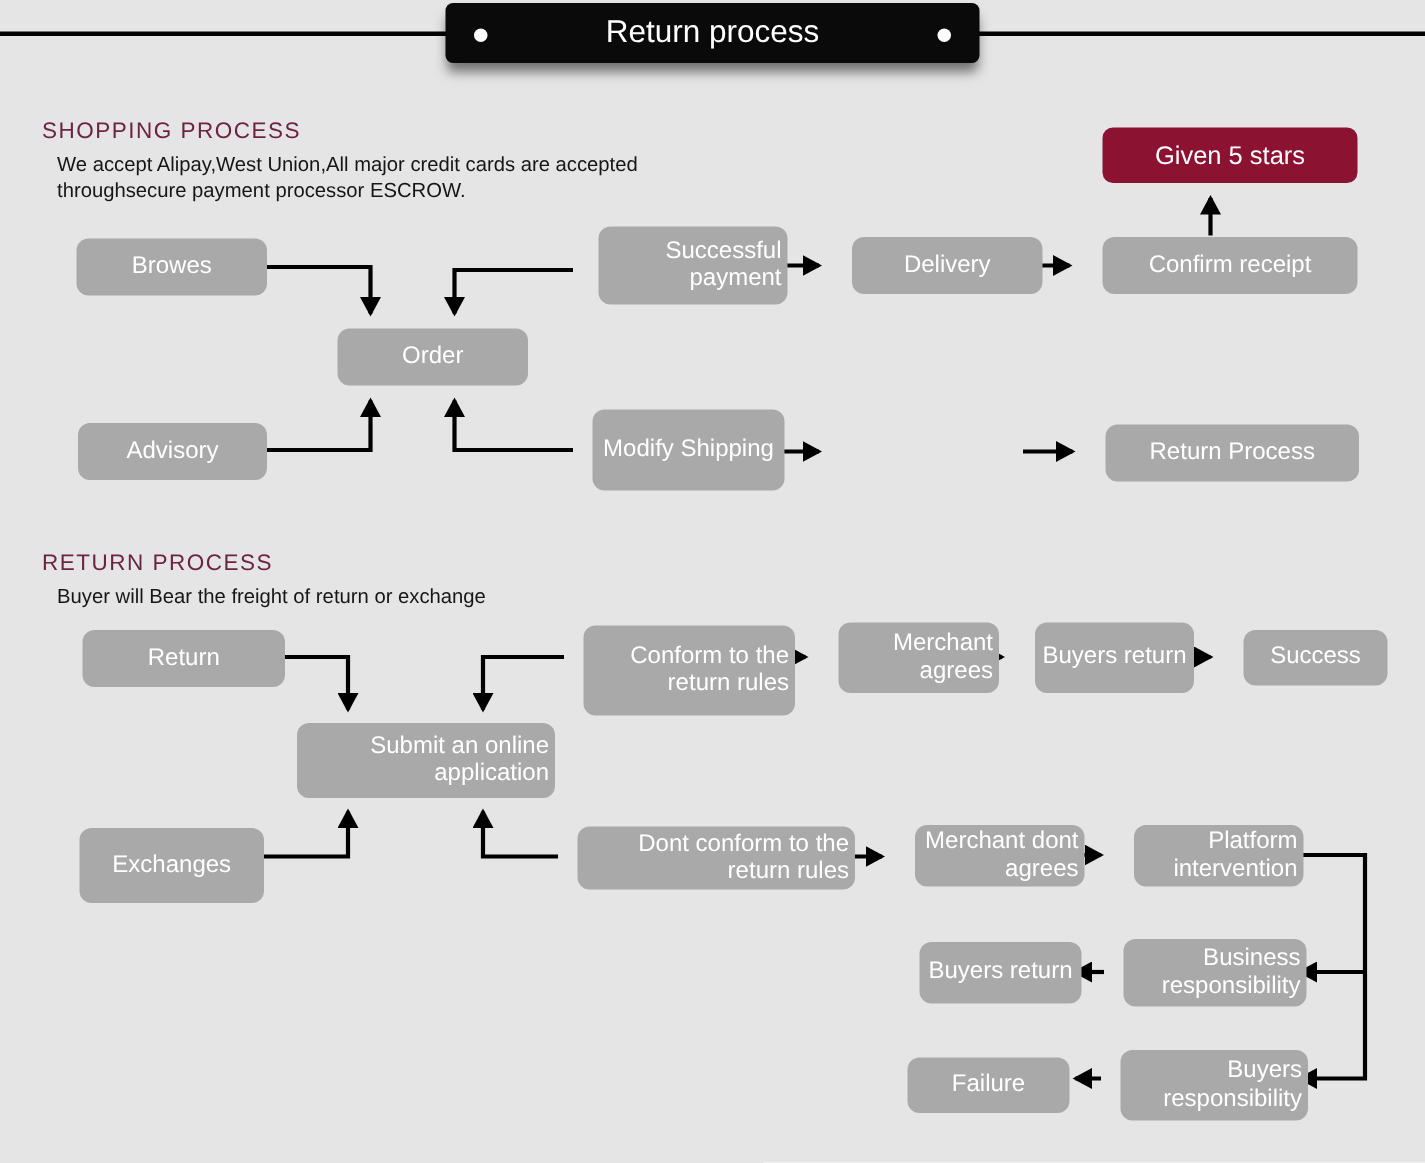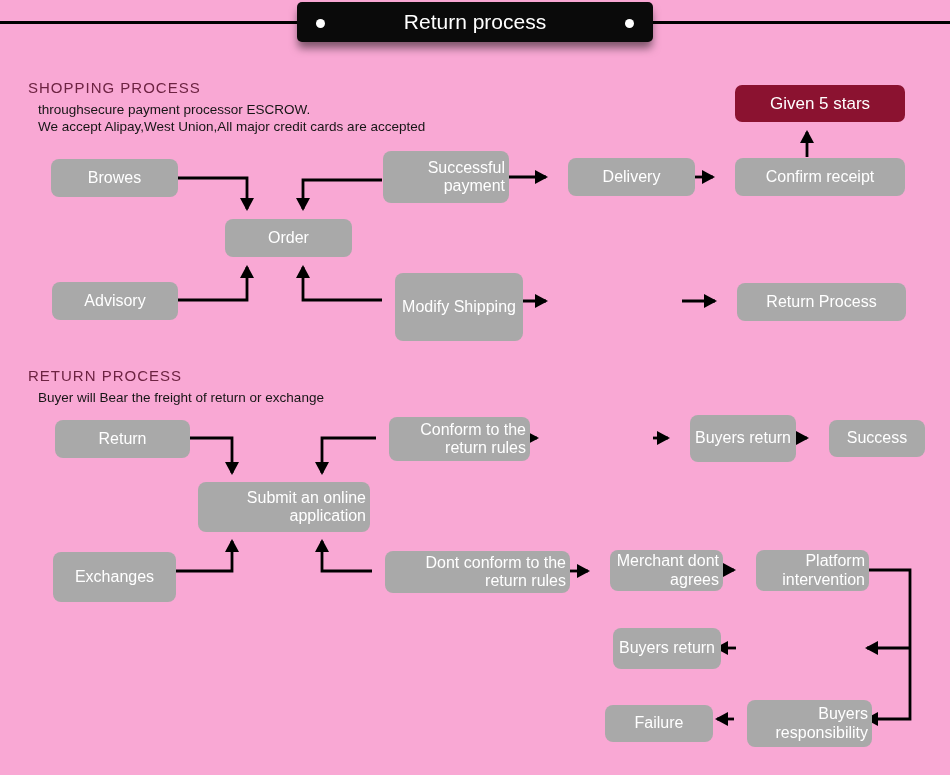--- a/index.html
+++ b/index.html
@@ -1,17 +1,17 @@
 <!DOCTYPE html>
 <html style="--banner-bg: #0a0a0a; --box-gray: #a9a9a9; --accent-maroon: #8b1230; --heading: #6d2342; --line: #000000;"><head>
 <meta charset="utf-8">
 <style>
   html,body{margin:0;padding:0;background:#ffffff;}
   .canvas{
-    position:relative;width:950px;height:775px;background:#f9a8d4;overflow:hidden;
+    position:relative;width:950px;height:775px;background:#e5e5e5;overflow:hidden;
     font-family:"Liberation Sans","DejaVu Sans",sans-serif;
   }
   .top-rule{
     position:absolute;left:0;top:21px;width:950px;height:3px;
     background:var(--line,#000);
   }
   .banner{
     position:absolute;left:297px;top:2px;width:356px;height:40px;
     background:var(--banner-bg,#0a0a0a);color:#fff;border-radius:5px;
     display:flex;align-items:center;justify-content:center;
@@ -47,22 +47,22 @@
   <div class="top-rule"></div>
 
   <div class="banner">
     <span class="dot left"></span>
     <span>Return process</span>
     <span class="dot right"></span>
   </div>
 
   <div class="section-heading" style="top:79px">SHOPPING PROCESS</div>
   <div class="section-sub" style="top:101px">
+    <div>We accept Alipay,West Union,All major credit cards are accepted</div>
     <div>throughsecure payment processor ESCROW.</div>
-    <div>We accept Alipay,West Union,All major credit cards are accepted</div>
   </div>
 
   <div class="section-heading" style="top:367px">RETURN PROCESS</div>
   <div class="section-sub" style="top:389px">Buyer will Bear the freight of return or exchange</div>
 
   <svg class="arrows" width="950" height="775">
     <defs>
       <marker id="ah" markerUnits="userSpaceOnUse" markerWidth="14" markerHeight="14" refX="11" refY="7" orient="auto">
         <path d="M0,0 L13,7 L0,14 Z" fill="#000"></path>
       </marker>
@@ -90,34 +90,36 @@
       <path d="M710,570 L734,570" marker-end="url(#ah)"></path>
       <path d="M856,570 L910,570 L910,719 L867,719" marker-end="url(#ah)"></path>
       <path d="M910,648 L867,648" marker-end="url(#ah)"></path>
       <path d="M736,648 L717,648" marker-end="url(#ah)"></path>
       <path d="M734,719 L717,719" marker-end="url(#ah)"></path>
     </g>
   </svg>
 
   <div class="node" style="left:38px;top:159px;width:127px;height:38px">Browes</div>
   <div class="node" style="left:212px;top:219px;width:127px;height:38px">Order</div>
-  <div class="node" style="left:370px;top:151px;width:126px;height:52px">Successful payment</div>
+  <div class="node" style="left:386px;top:151px;width:126px;height:52px">Successful payment</div>
   <div class="node" style="left:555px;top:158px;width:127px;height:38px">Delivery</div>
   <div class="node" style="left:722px;top:158px;width:170px;height:38px">Confirm receipt</div>
   <div class="node accent" style="left:722px;top:85px;width:170px;height:37px">Given 5 stars</div>
   <div class="node" style="left:39px;top:282px;width:126px;height:38px">Advisory</div>
-  <div class="node" style="left:382px;top:273px;width:128px;height:68px">Modify Shipping</div>
+  <div class="node" style="left:382px;top:273px;width:128px;height:54px">Modify Shipping</div>
   <div class="node" style="left:724px;top:283px;width:169px;height:38px">Return Process</div>
 
   <div class="node" style="left:42px;top:420px;width:135px;height:38px">Return</div>
-  <div class="node" style="left:376px;top:417px;width:141px;height:44px">Conform to the return rules</div>
+  <div class="node" style="left:376px;top:417px;width:141px;height:60px">Conform to the return rules</div>
+  <div class="node" style="left:546px;top:415px;width:107px;height:47px">Merchant agrees</div>
   <div class="node" style="left:677px;top:415px;width:106px;height:47px">Buyers return</div>
   <div class="node" style="left:816px;top:420px;width:96px;height:37px">Success</div>
   <div class="node" style="left:185px;top:482px;width:172px;height:50px">Submit an online application</div>
   <div class="node" style="left:40px;top:552px;width:123px;height:50px">Exchanges</div>
   <div class="node" style="left:372px;top:551px;width:185px;height:42px">Dont conform to the return rules</div>
   <div class="node" style="left:597px;top:550px;width:113px;height:41px">Merchant dont agrees</div>
   <div class="node" style="left:743px;top:550px;width:113px;height:41px">Platform intervention</div>
   <div class="node" style="left:600px;top:628px;width:108px;height:41px">Buyers return</div>
+  <div class="node" style="left:736px;top:626px;width:122px;height:45px">Business responsibility</div>
   <div class="node" style="left:592px;top:705px;width:108px;height:37px">Failure</div>
   <div class="node" style="left:734px;top:700px;width:125px;height:47px">Buyers responsibility</div>
 
 </div>
 
 </body></html>

